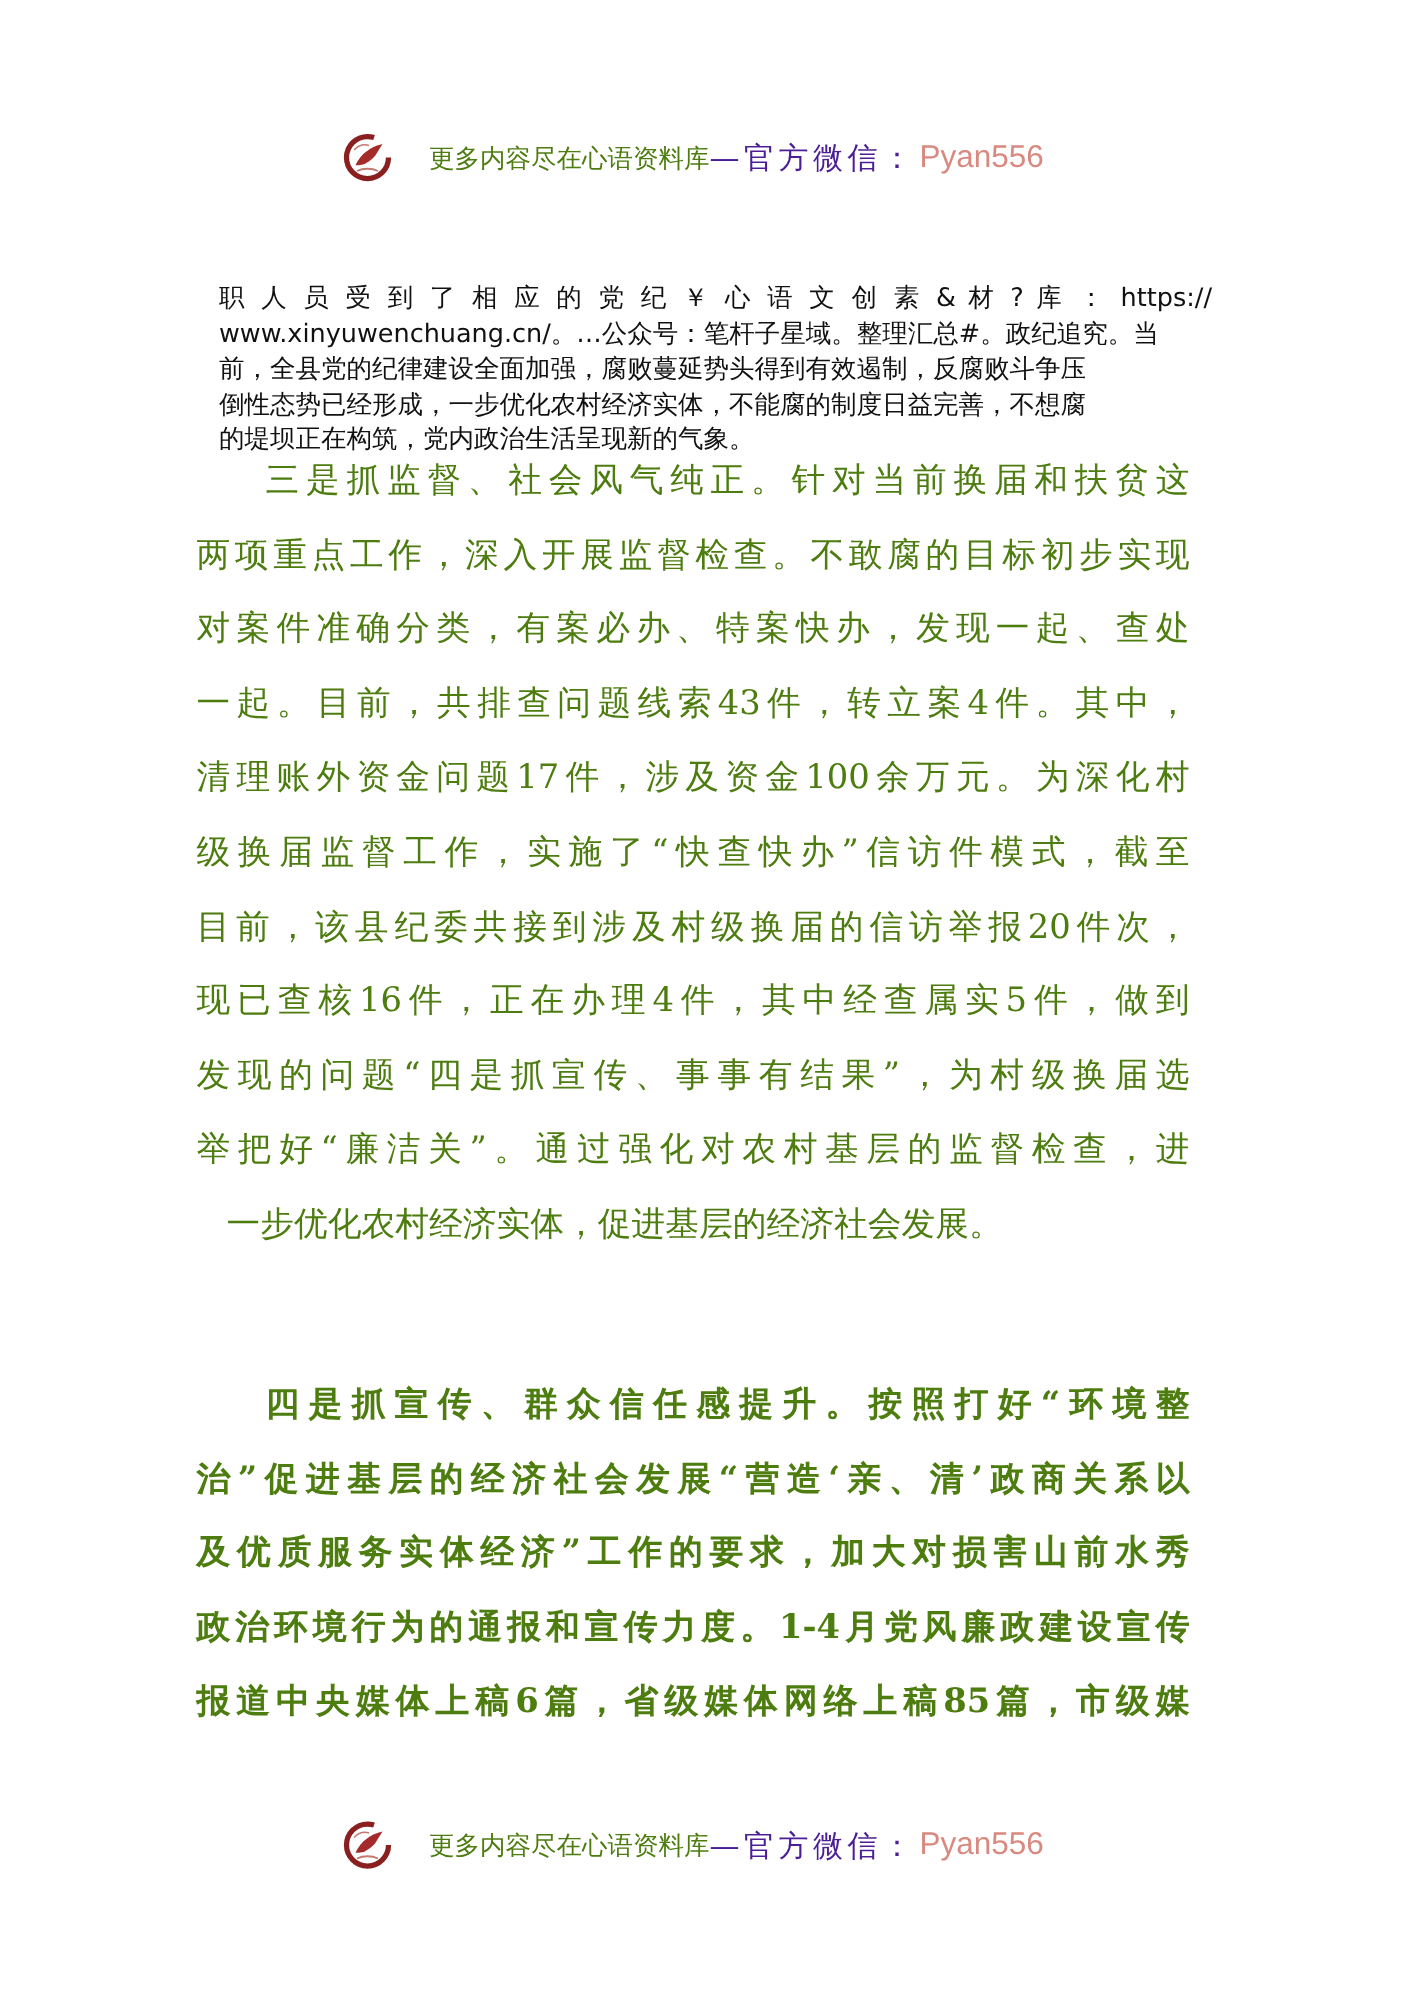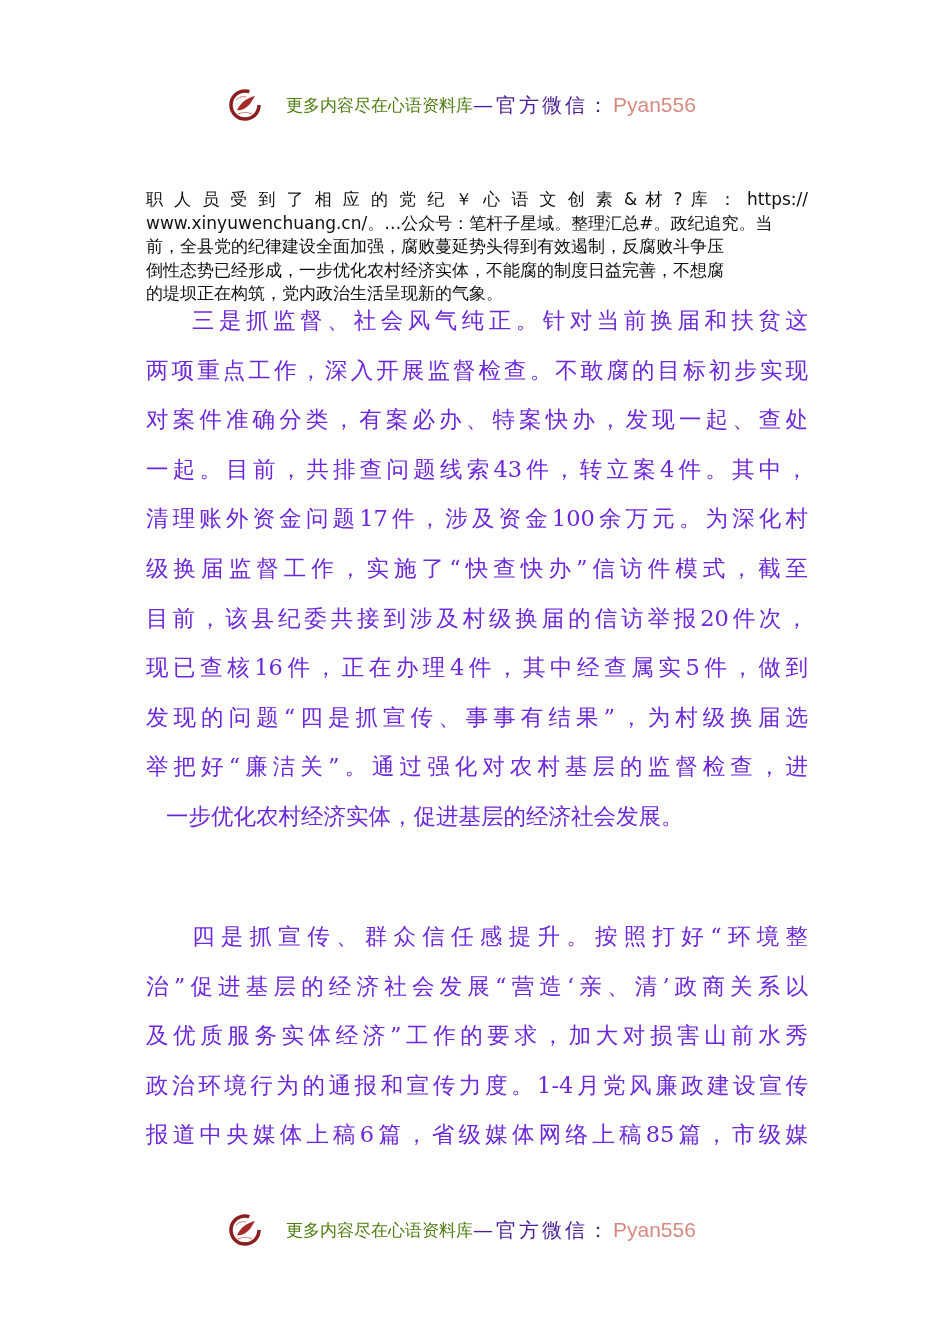--- a/index.html
+++ b/index.html
@@ -64,43 +64,43 @@
       margin-top: 44px;
     }
     .small-para .l1 {
       display: block;
       text-align: justify;
       text-align-last: justify;
       letter-spacing: 0px;
     }
     .big-para {
       position: absolute;
-      left: 146px;
+      left: 131px;
       width: 662px;
       font-family: "DejaVu Serif", serif;
       font-size: 22.5px;
       line-height: 49.6px;
-      color: #6d28d9;
+      color: #4d7c0f;
     }
     .big-para .line {
       display: block;
       text-align: justify;
       text-align-last: justify;
       white-space: nowrap;
       height: 49.6px;
     }
     .big-para .line.last {
       text-align-last: left;
       margin-left: 20px;
     }
     .big-para .line.indent {
       padding-left: 46px;
     }
     #para3 { top: 296px; }
-    #para4 { top: 912px; }
+    #para4 { top: 912px; font-weight: bold; }
   </style>
 </head>
 <body>
 
 <div class="banner top">
   <span class="logo">
     <svg width="34" height="34" viewBox="0 0 34 34">
       <circle cx="17" cy="17" r="14" fill="none" stroke="#8b1f1f" stroke-width="3.5" stroke-dasharray="70 18"></circle>
       <path d="M9 22 C13 14, 19 10, 27 8 L22 16 C18 20, 14 23, 9 22 Z" fill="#a52a2a"></path>
       <path d="M10 26 C14 24, 20 24, 24 26" fill="none" stroke="#c27a70" stroke-width="1.2"></path>

